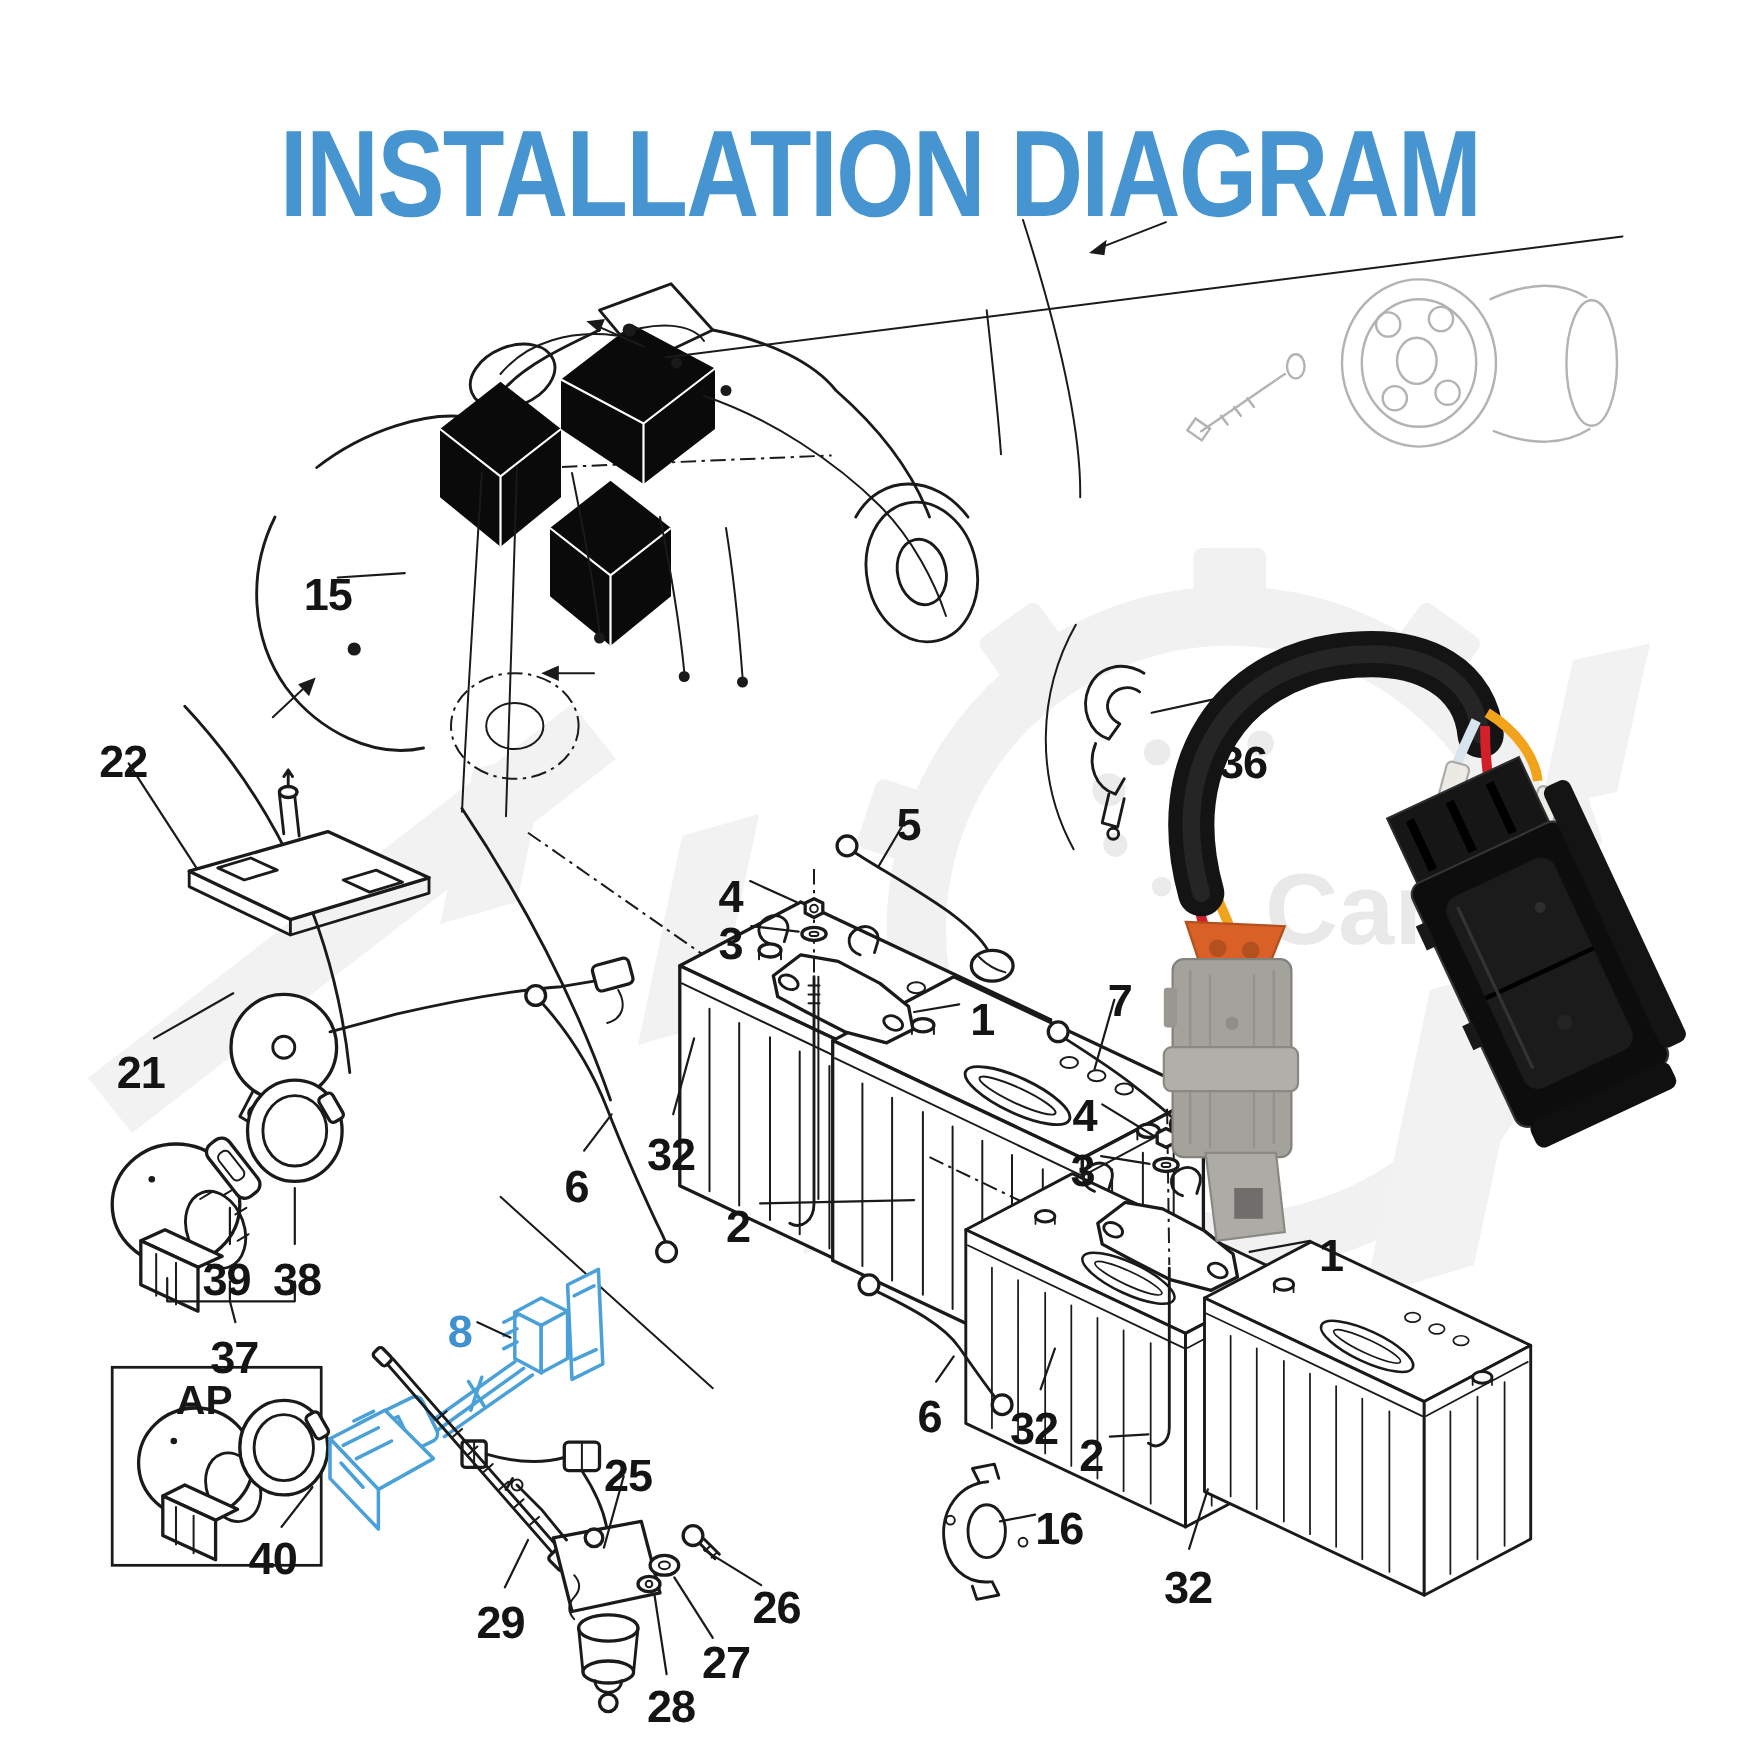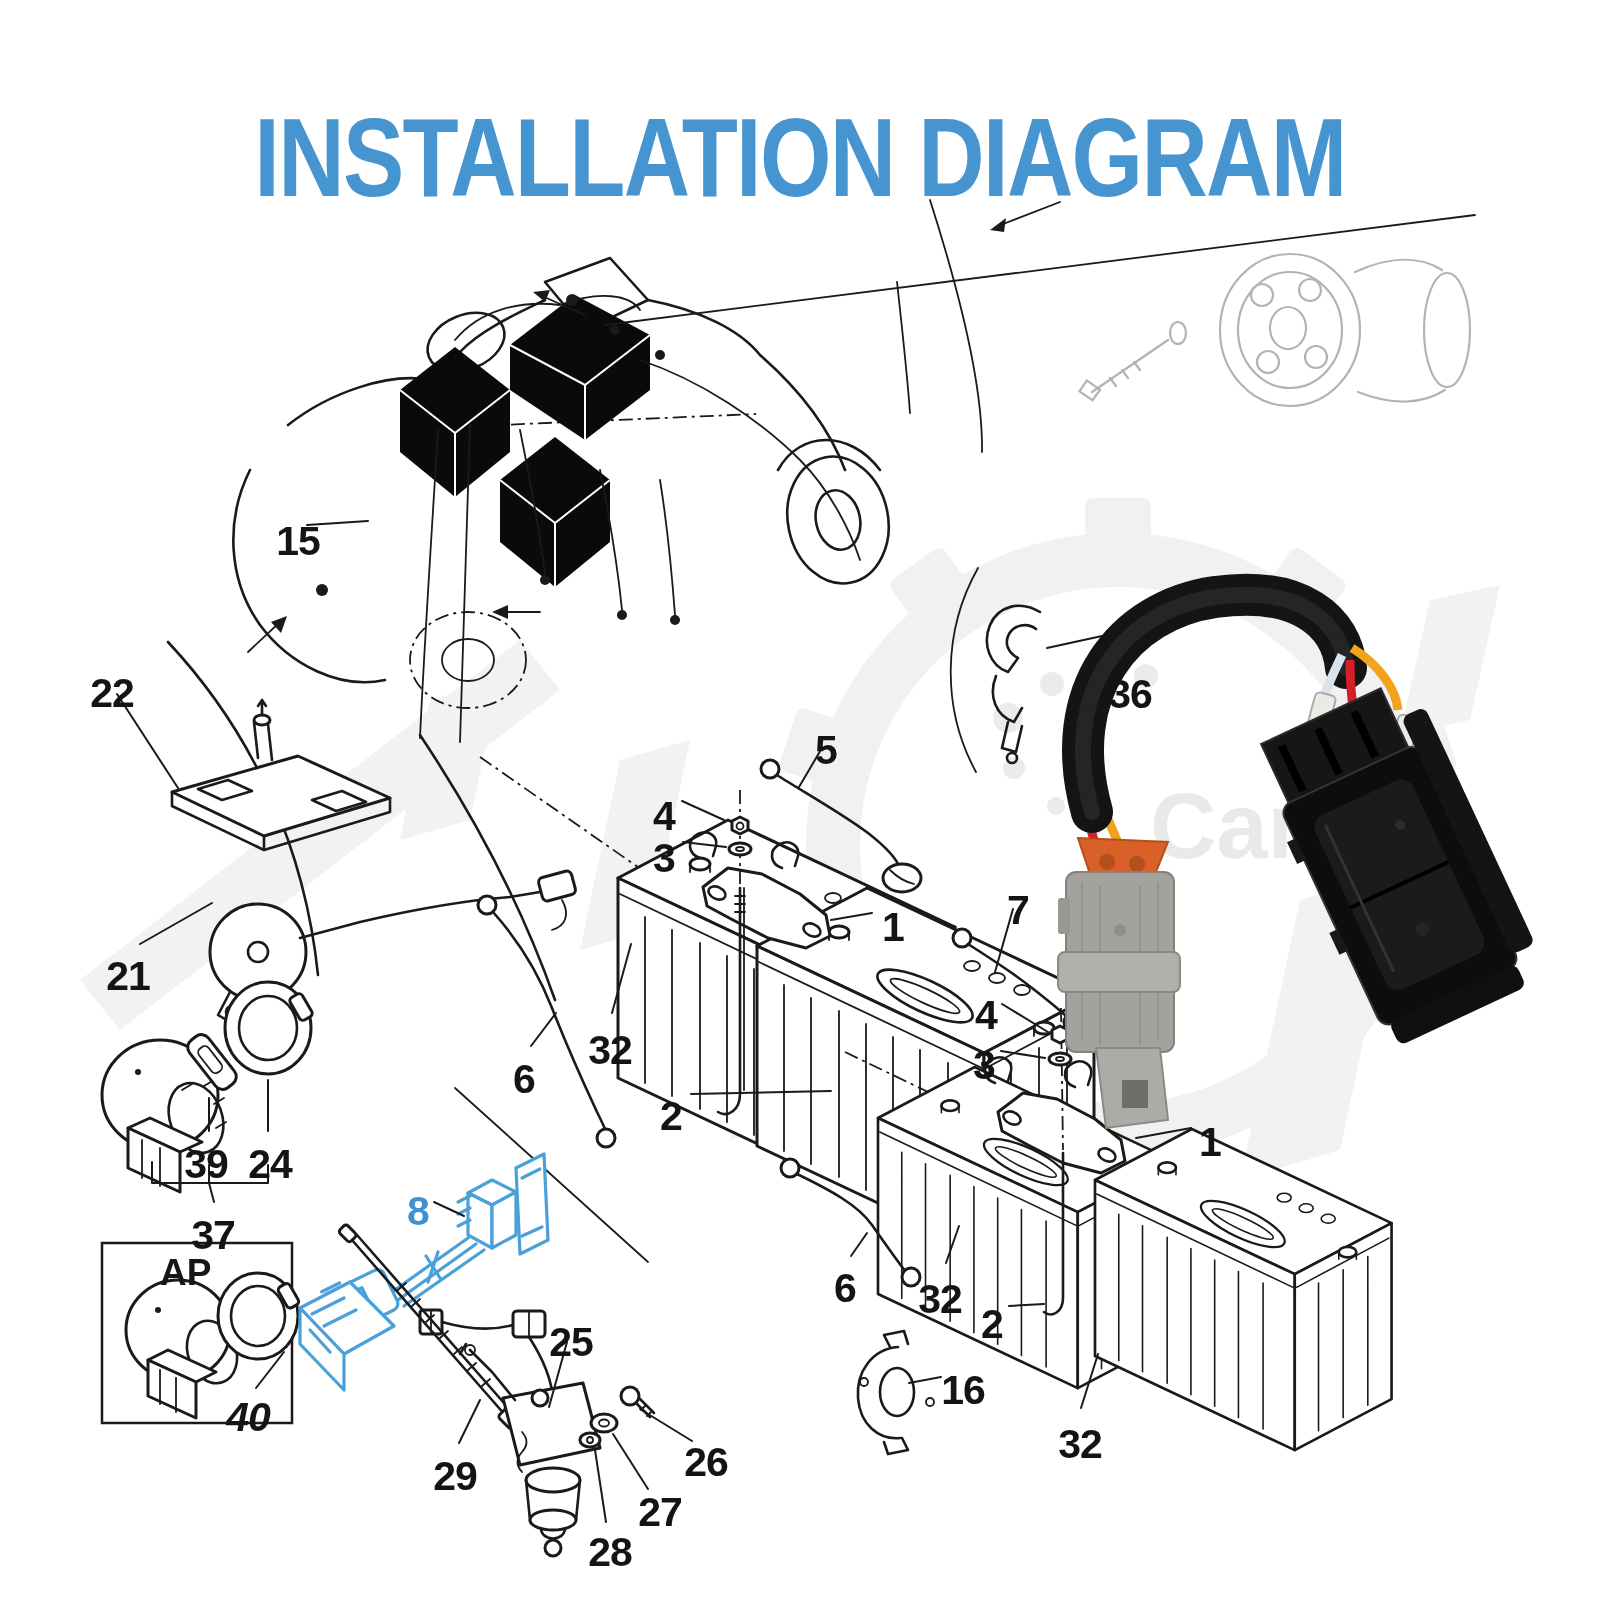--- a/index.html
+++ b/index.html
@@ -427,24 +427,24 @@
         <span class="callout" style="left: 610px; top: 1034px;">32</span>
         <span class="callout" style="left: 524px; top: 1063px;">6</span>
         <span class="callout" style="left: 671px; top: 1100px;">2</span>
         <span class="callout" style="left: 1210px; top: 1126px;">1</span>
         <span class="callout" style="left: 845px; top: 1272px;">6</span>
         <span class="callout" style="left: 940px; top: 1283px;">32</span>
         <span class="callout" style="left: 992px; top: 1308px;">2</span>
         <span class="callout" style="left: 963px; top: 1374px;">16</span>
         <span class="callout" style="left: 1080px; top: 1428px;">32</span>
         <span class="callout" style="left: 206px; top: 1148px;">39</span>
-        <span class="callout" style="left: 270px; top: 1148px;">24</span>
+        <span class="callout" style="left: 270px; top: 1148px;">38</span>
         <span class="callout" style="left: 213px; top: 1219px;">37</span>
         <span class="callout hl" style="left: 418px; top: 1195px;">8</span>
-        <span class="callout" style="left: 248px; top: 1401px; font-style: italic;">40</span>
+        <span class="callout" style="left: 248px; top: 1401px;">40</span>
         <span class="callout" style="left: 571px; top: 1326px;">25</span>
         <span class="callout" style="left: 455px; top: 1460px;">29</span>
         <span class="callout" style="left: 706px; top: 1446px;">26</span>
         <span class="callout" style="left: 660px; top: 1496px;">27</span>
         <span class="callout" style="left: 610px; top: 1536px;">28</span>
       </div>
   <div class="ap-label">AP</div>
   </div>
 </div>
 

